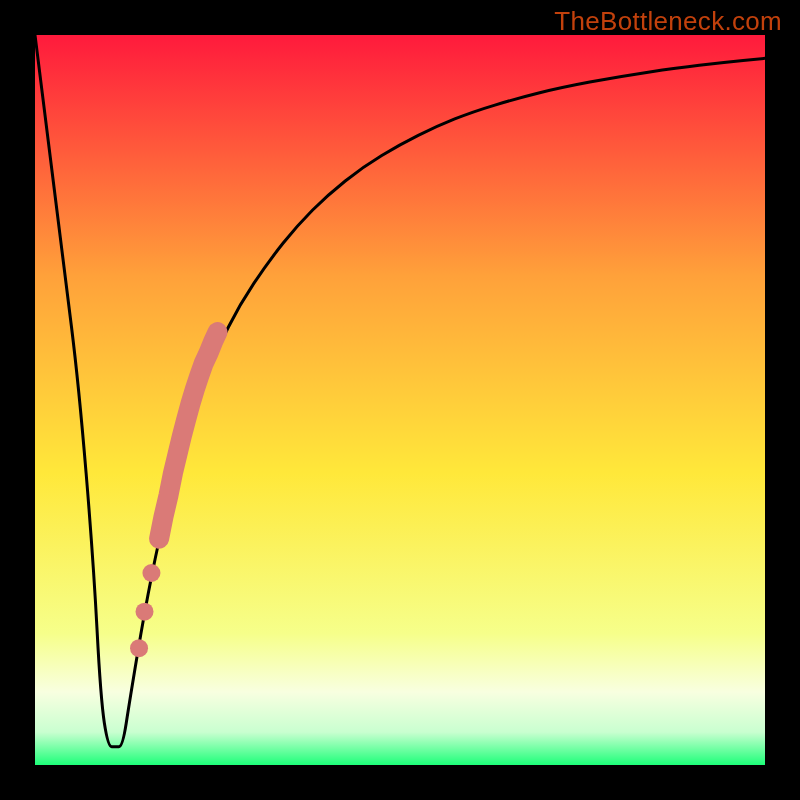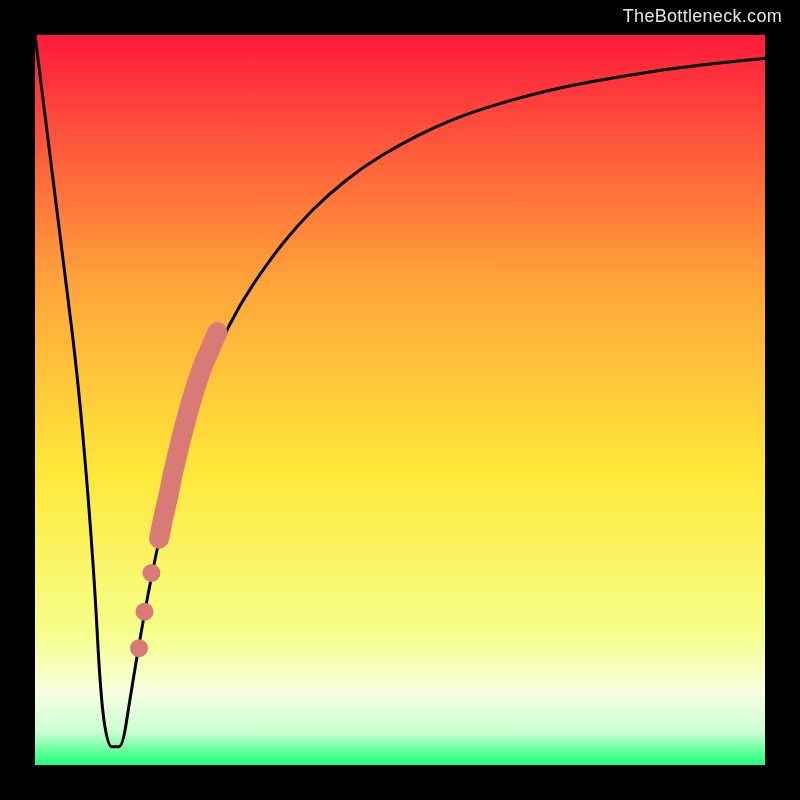--- a/index.html
+++ b/index.html
@@ -14,22 +14,22 @@
   .frame {
     position: relative;
     width: 800px;
     height: 800px;
     background: #000;
   }
   .watermark {
     position: absolute;
     top: 6px;
     right: 18px;
-    color: #e5e5e5;
-    font-size: 18px;
+    color: #c2410c;
+    font-size: 26px;
     font-weight: 500;
     letter-spacing: 0.3px;
     z-index: 5;
   }
   .plot-area {
     position: absolute;
     left: 35px;
     top: 35px;
     width: 730px;
     height: 730px;

